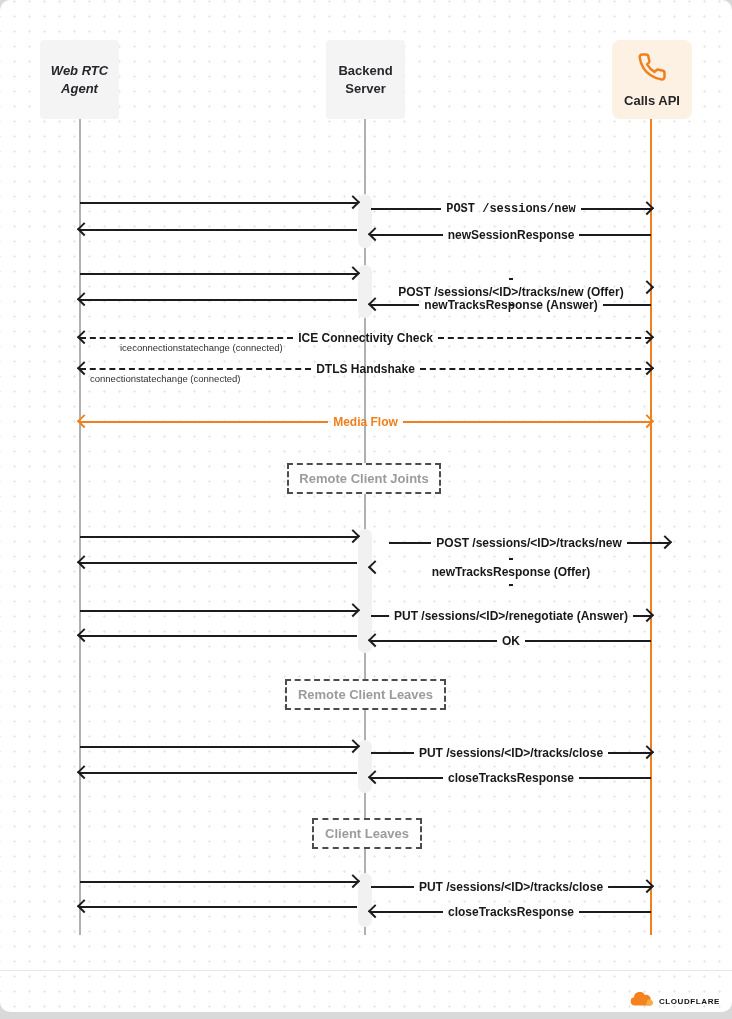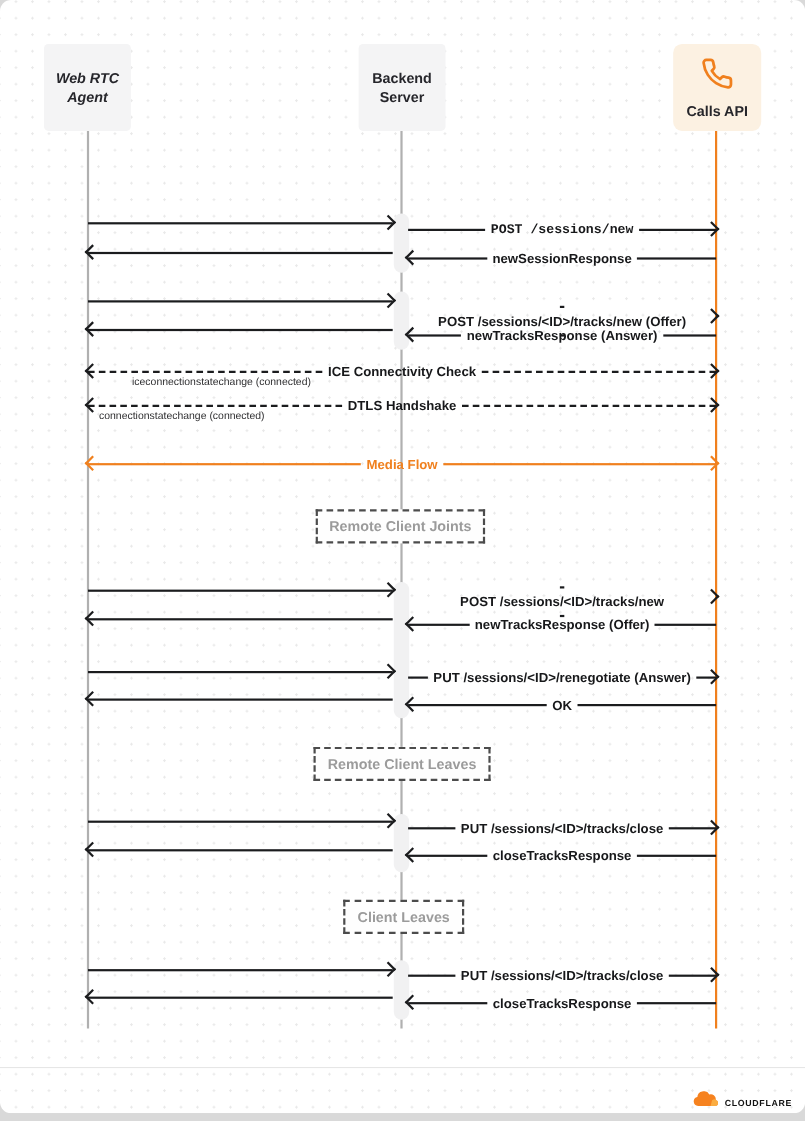--- a/index.html
+++ b/index.html
@@ -163,27 +163,27 @@
     <div class="seg o"></div>
     <span class="lbl o">Media Flow</span>
     <div class="seg o"></div>
     <div class="chev r o"></div>
   </div>
 
   <div class="msg" style="left:80px;top:527px;width:277px;">
     <div class="seg"></div>
         <div class="chev r"></div>
   </div>
-  <div class="msg" style="left:371px;top:533px;width:280px;flex-direction:column;">
+  <div class="msg" style="left:389px;top:533px;width:280px;">
     <div class="seg"></div>
     <span class="lbl">POST /sessions/&lt;ID&gt;/tracks/new</span>
     <div class="seg"></div>
     <div class="chev r"></div>
   </div>
-  <div class="msg" style="left:371px;top:558px;width:280px;">
+  <div class="msg" style="left:371px;top:558px;width:280px;flex-direction:column;">
     <div class="chev l"></div>
     <div class="seg"></div>
     <span class="lbl">newTracksResponse (Offer)</span>
     <div class="seg"></div>
   </div>
   <div class="msg" style="left:80px;top:553px;width:277px;">
     <div class="chev l"></div>
         <div class="seg"></div>
   </div>
 

